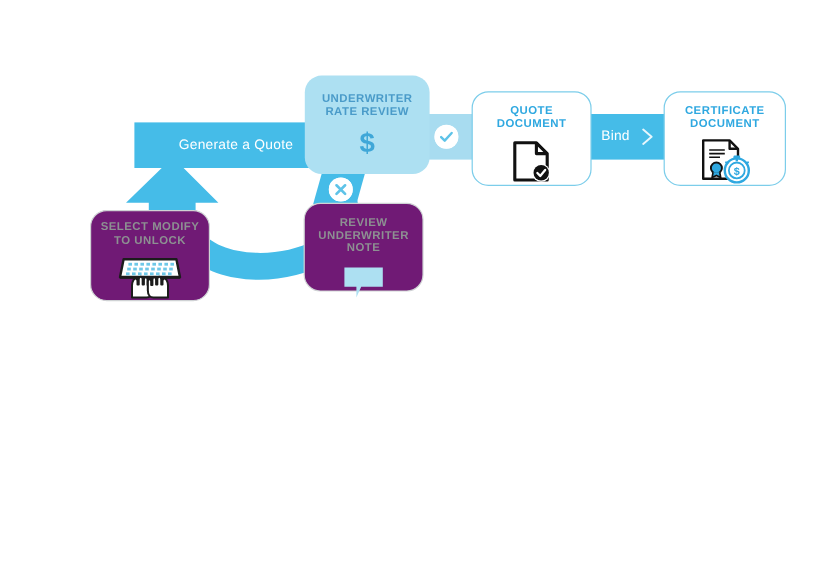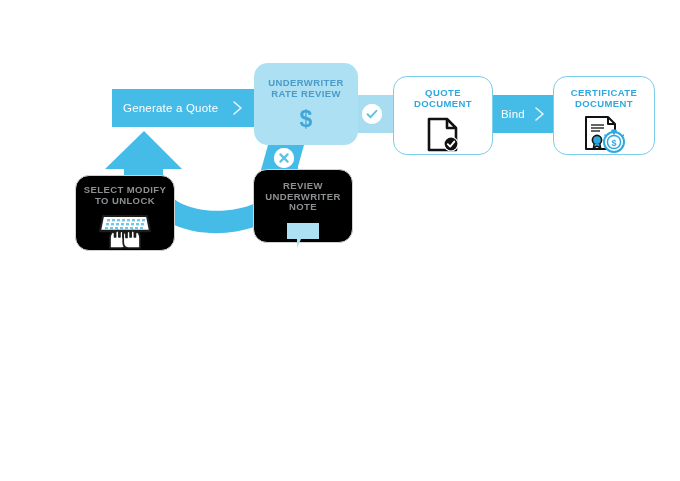--- a/index.html
+++ b/index.html
@@ -40,21 +40,21 @@
     align-items: center;
     justify-content: flex-start;
     border-radius: 14px;
   }
   .node-white {
     background: #ffffff;
     border: 1.5px solid #7ccdea;
     margin-top: 11px;
   }
   .node-white-gray {
-    background: #000000;
+    background: #701a75;
     border: 1.5px solid #cfd2d4;
   }
   .node-lightblue {
     background: #ade0f2;
     border: none;
   }
 
   .node-title {
     text-align: center;
     font-weight: bold;
@@ -102,21 +102,21 @@
     height: 20px;
     border-radius: 50%;
     background: #ffffff;
     display: flex;
     align-items: center;
     justify-content: center;
   }
   .badge svg { display: block; }
 
   
-  #bar-generate   { left: 112px; top: 89px;  width: 160px; height: 38px; padding-left: 11px; }
+  #bar-generate   { left: 112px; top: 102px;  width: 160px; height: 38px; padding-left: 37px; }
   #bar-uw-quote   { left: 340px; top: 95px;  width: 65px;  height: 38px; }
   #bar-bind       { left: 489px; top: 95px;  width: 70px;  height: 38px; padding-left: 12px; }
 
   #node-uw        { left: 254px; top: 63px;  width: 104px; height: 82px; padding-top: 15px; }
   #node-quote     { left: 393px; top: 65px;  width: 100px; height: 79px; padding-top: 11px; }
   #node-cert      { left: 553px; top: 65px;  width: 102px; height: 79px; padding-top: 11px; }
   #node-unlock    { left: 75px;  top: 175px; width: 100px; height: 76px; padding-top: 9px; }
   #node-note      { left: 253px; top: 169px; width: 100px; height: 74px; padding-top: 11px; }
 
   #badge-check    { left: 362px; top: 104px; }

